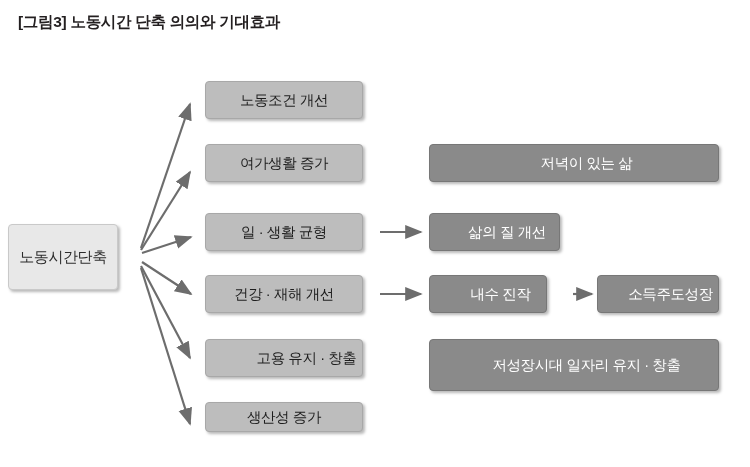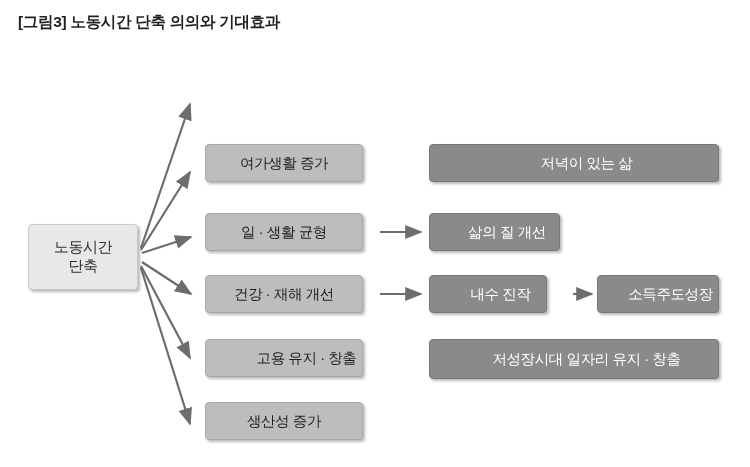--- a/index.html
+++ b/index.html
@@ -94,50 +94,53 @@
       <path d="M142,262 L191,294"></path>
       <path d="M141,266 L190,358"></path>
       <path d="M141,268 L190,424"></path>
 
       <path d="M380,232 L421,232"></path>
       <path d="M380,294 L421,294"></path>
       <path d="M573,294 L592,294"></path>
     </g>
   </svg>
 
-  <div class="node light root" style="left:28px; top:224px; width:110px; height:66px; flex-direction:column;">
+  <div class="node light root" style="left:8px; top:224px; width:110px; height:66px; flex-direction:row;">
     <span>노동시간</span>
     <span>단축</span>
   </div>
 
+  <div class="node mid" style="left:205px; top:81px; width:158px; height:38px;">
+    <span>노동조건 개선</span>
+  </div>
   <div class="node mid" style="left:205px; top:144px; width:158px; height:38px;text-align:center;">
     <span>여가생활 증가</span>
   </div>
   <div class="node mid" style="left:205px; top:213px; width:158px; height:38px;">
     <span>일 · 생활 균형</span>
   </div>
   <div class="node mid" style="left:205px; top:275px; width:158px; height:38px;justify-content:center;">
     <span>건강 · 재해 개선</span>
   </div>
   <div class="node mid" style="left:205px; top:339px; width:158px; height:38px;padding-left:45px;">
     <span>고용 유지 · 창출</span>
   </div>
-  <div class="node mid" style="left:205px; top:402px; width:158px; height:38px;align-items:center;">
+  <div class="node mid" style="left:205px; top:402px; width:158px; height:30px;align-items:center;">
     <span>생산성 증가</span>
   </div>
 
   <div class="node dark" style="left:429px; top:144px; width:290px; height:38px;">
     <span>저녁이 있는 삶</span>
   </div>
   <div class="node dark" style="left:429px; top:213px; width:131px; height:38px;">
     <span>삶의 질 개선</span>
   </div>
   <div class="node dark" style="left:429px; top:275px; width:118px; height:38px;">
     <span>내수 진작</span>
   </div>
   <div class="node dark" style="left:597px; top:275px; width:122px; height:38px;">
     <span>소득주도성장</span>
   </div>
-  <div class="node dark" style="left:429px; top:339px; width:290px; height:40px;">
+  <div class="node dark" style="left:429px; top:339px; width:290px; height:52px;">
     <span>저성장시대 일자리 유지 · 창출</span>
   </div>
 
 </div>
 
 </body></html>

